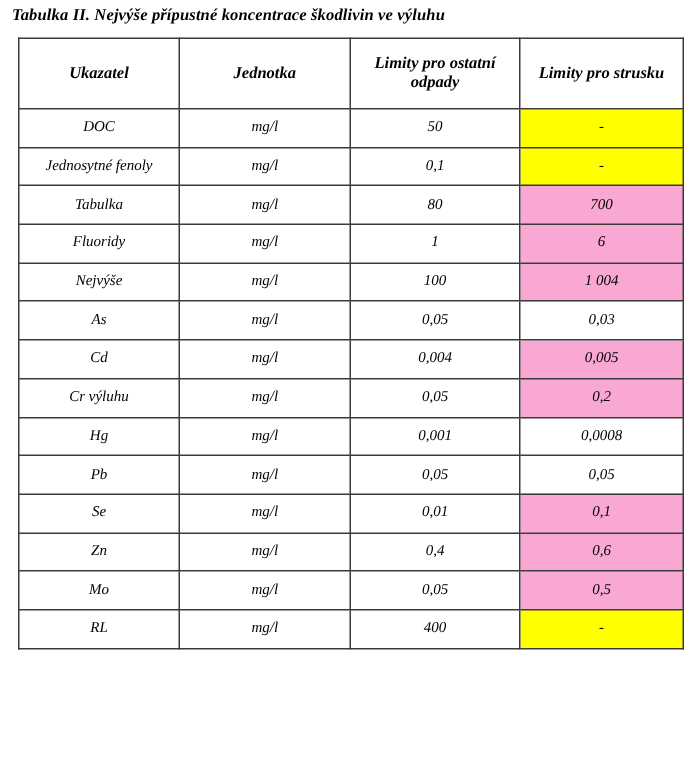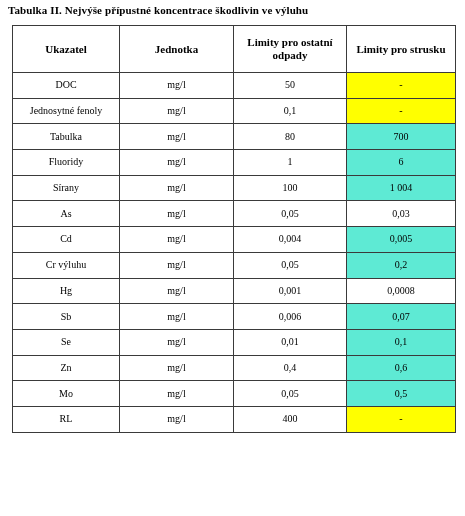--- a/index.html
+++ b/index.html
@@ -12,20 +12,21 @@
     height: 516px;
     overflow: hidden;
     font-family: "Liberation Serif", "DejaVu Serif", serif;
     color: #000000;
   }
   .page {
     position: relative;
     width: 465px;
     height: 516px;
     background: #ffffff;
+    font-style: italic;
   }
   .doc-title {
     position: absolute;
     left: 8px;
     top: 3px;
     font-size: 11px;
     font-weight: bold;
     letter-spacing: 0.1px;
     white-space: nowrap;
     line-height: 14px;
@@ -63,21 +64,21 @@
   table.limits tbody td {
     height: 24.7px;
     font-weight: normal;
   }
   col.c-ukazatel { width: 107px; }
   col.c-jednotka { width: 114px; }
   col.c-ostatni  { width: 113px; }
   col.c-struska  { width: 109px; }
 
   td.fill-yellow { background: #FFFF00; }
-  td.fill-orange { background: #5eead4; margin-top: 10px; }
+  td.fill-orange { background: #f9a8d4; margin-top: 10px; }
   td.fill-none   { background: #ffffff; }
 </style>
 </head>
 <body>
 
 <div class="page">
 
   <div class="doc-title">Tabulka II. Nejvýše přípustné koncentrace škodlivin ve výluhu</div>
 
   <div class="table-wrap">
@@ -115,21 +116,21 @@
             <td>80</td>
             <td class="fill-orange">700</td>
           </tr>
           <tr>
             <td>Fluoridy</td>
             <td>mg/l</td>
             <td>1</td>
             <td class="fill-orange">6</td>
           </tr>
           <tr>
-            <td>Sírany</td>
+            <td>Nejvýše</td>
             <td>mg/l</td>
             <td>100</td>
             <td class="fill-orange">1 004</td>
           </tr>
           <tr>
             <td>As</td>
             <td>mg/l</td>
             <td>0,05</td>
             <td class="fill-none">0,03</td>
           </tr>
@@ -145,24 +146,24 @@
             <td>0,05</td>
             <td class="fill-orange">0,2</td>
           </tr>
           <tr>
             <td>Hg</td>
             <td>mg/l</td>
             <td>0,001</td>
             <td class="fill-none">0,0008</td>
           </tr>
           <tr>
-            <td>Sb</td>
+            <td>Pb</td>
             <td>mg/l</td>
-            <td>0,006</td>
-            <td class="fill-orange">0,07</td>
+            <td>0,05</td>
+            <td class="fill-none">0,05</td>
           </tr>
           <tr>
             <td>Se</td>
             <td>mg/l</td>
             <td>0,01</td>
             <td class="fill-orange">0,1</td>
           </tr>
           <tr>
             <td>Zn</td>
             <td>mg/l</td>

